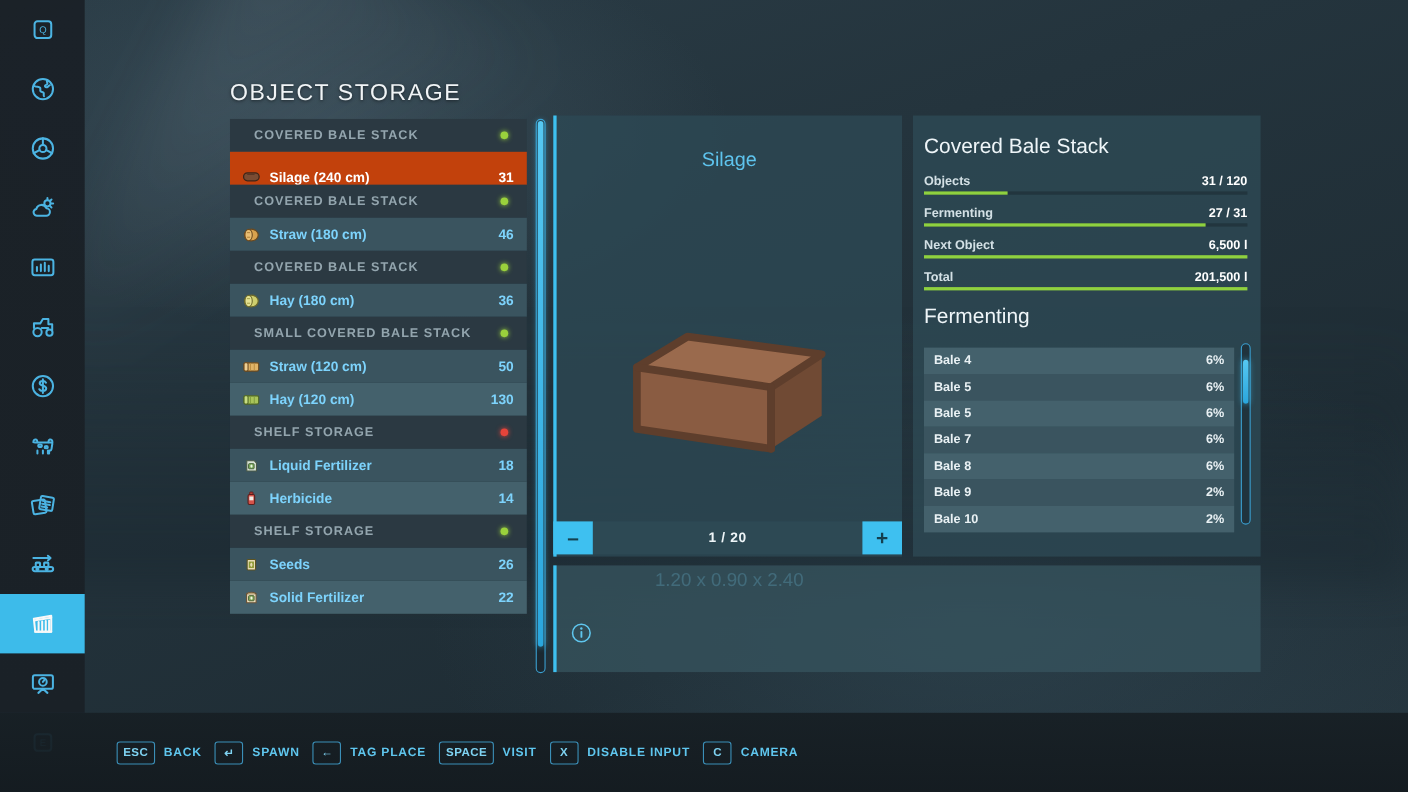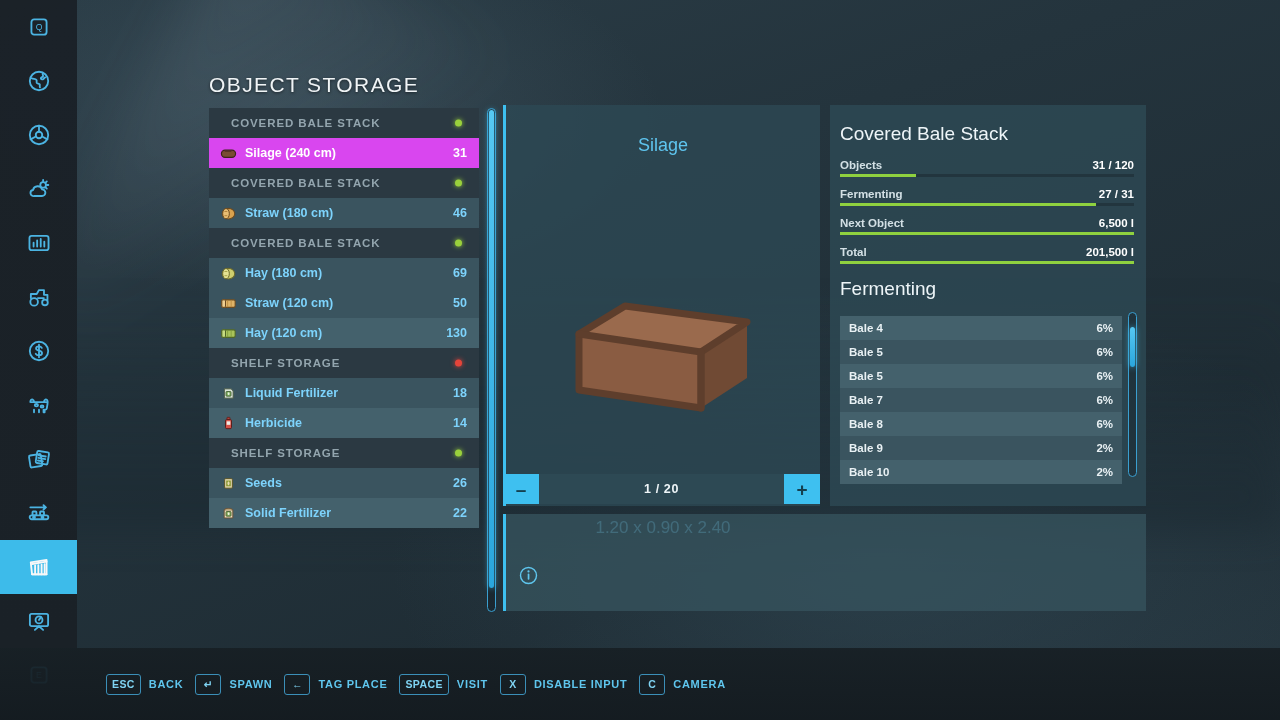--- a/index.html
+++ b/index.html
@@ -66,21 +66,21 @@
   }
   .row.group .dot{
     position:absolute; right:17px; top:50%; transform:translateY(-50%);
     width:7px; height:7px; border-radius:50%;
   }
   .row.item{
     background:#3a545f; color:#7dd3fc; font-size:12.5px; font-weight:700;
     justify-content:space-between;
   }
   .row.item.alt{ background:#44616c; }
-  .row.item.sel{ background:#d946ef; color:#ffffff; }
+  .row.item.sel{ background:#c2410c; color:#ffffff;align-items:flex-end; }
   .row.item .left{ display:flex; align-items:center; gap:8px; overflow:hidden; }
   .row.item .cnt{ font-size:12.5px; font-weight:700; }
   .ico{ width:17px; height:15px; flex:0 0 17px; display:block; }
 
   
   .sb-track{
     position:absolute; left:487px; top:108px; width:9px; height:504px;
     border:1px solid #3a9fd0; border-radius:5px; background:rgba(20,32,40,.5);
   }
   .sb-thumb{
@@ -357,21 +357,25 @@
       <span class="left">
          <span>
           <svg class="ico" viewBox="0 0 20 18">
             <ellipse cx="10" cy="9.2" rx="7.5" ry="6.4" fill="#cfcf6e" stroke="#6d6a2b" stroke-width="1.3"></ellipse>
             <ellipse cx="7" cy="9.2" rx="4" ry="6.2" fill="#e4e292" stroke="#6d6a2b" stroke-width="1.2"></ellipse>
             <path d="M5.2 6.6h3.4M5.2 11.6h3.4" stroke="#9e9a40" stroke-width="1"></path>
           </svg>
         </span>
          <span>Hay (180 cm)</span>
        </span>
-       <span class="cnt">69</span>
+       <span class="cnt">36</span>
+    </div>
+    <div class="row group">
+      <span>SMALL COVERED BALE STACK</span>
+       <span class="dot" style="background:#9ad13c;box-shadow:0 0 5px #9ad13c"></span>
     </div>
     <div class="row item">
       <span class="left">
          <span>
           <svg class="ico" viewBox="0 0 20 18">
             <rect x="2" y="4.6" width="16" height="9" rx="1.6" fill="#e0b468" stroke="#6b4a20" stroke-width="1.3"></rect>
             <rect x="2" y="4.6" width="4.4" height="9" rx="1.4" fill="#efcf92" stroke="#6b4a20" stroke-width="1.2"></rect>
             <path d="M9 4.8v8.6M13.2 4.8v8.6" stroke="#b8893c" stroke-width="1"></path>
           </svg>
         </span>

